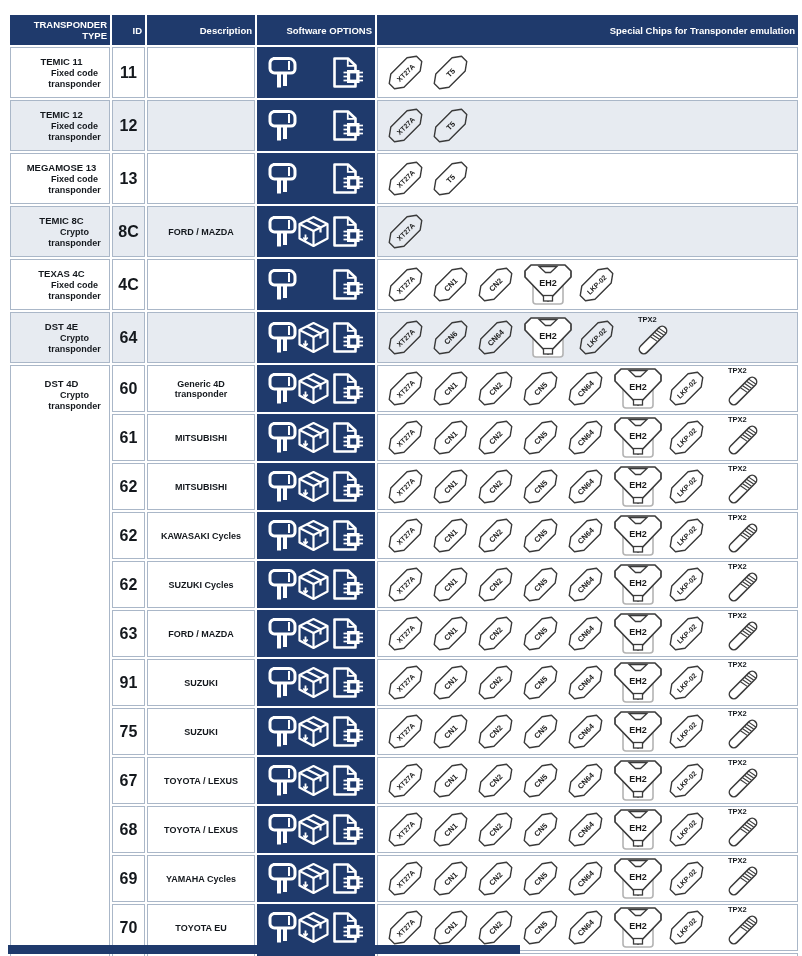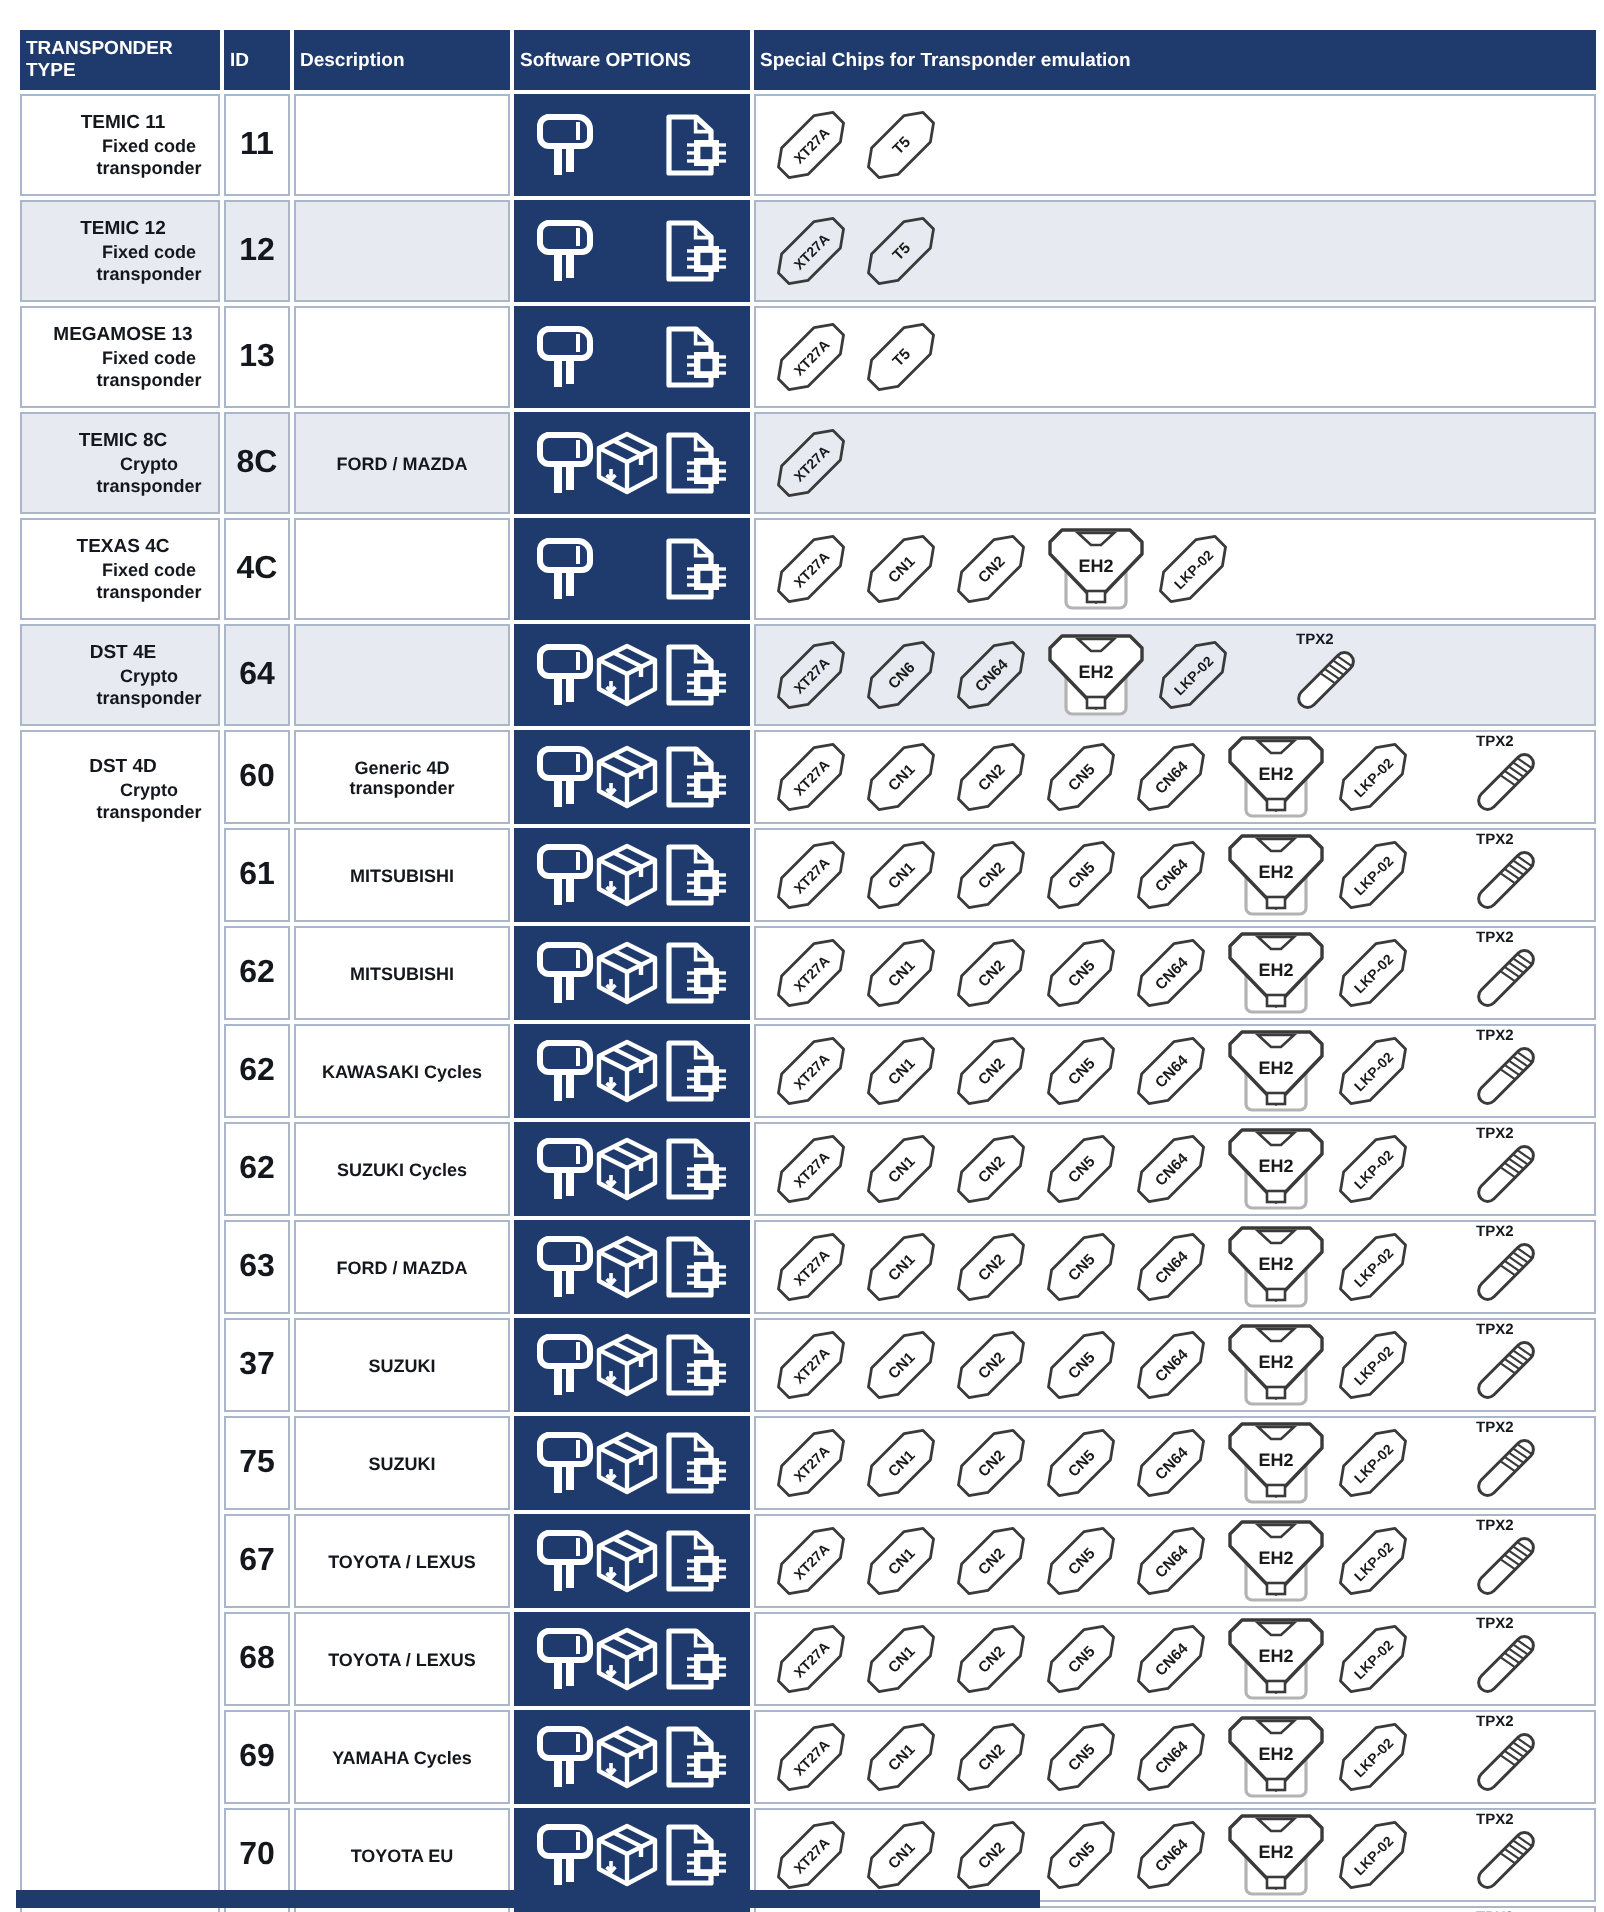--- a/index.html
+++ b/index.html
@@ -6,40 +6,40 @@
   body {
     width:802px; height:956px; position:relative; overflow:hidden;
     font-family:"Liberation Sans", sans-serif;
     -webkit-font-smoothing:antialiased;
   }
   .table-wrap { position:absolute; left:8px; top:13px; }
   table { border-collapse:separate; border-spacing:2px; table-layout:fixed; }
   col.c1{width:100px} col.c2{width:33px} col.c3{width:108px} col.c4{width:111px} col.c5{width:421px}
   th {
     background:var(--navy); color:#fff; border:1px solid var(--navy);
-    font-size:9.5px; font-weight:bold; height:28px; text-align:left; padding:0 2px;
+    font-size:9.5px; font-weight:bold; height:28px; text-align:right; padding:0 2px;
   }
   td { border:1px solid #aab7c8; height:45px; padding:0; background:#fff; vertical-align:middle; }
   tr.shaded td { background:#e7ebf1; }
   td.sw { background:var(--navy); border-color:var(--navy); }
   tr.shaded td.sw { background:var(--navy); }
   td.type-cell { padding:2px 4px 2px 7px;text-align:center; }
   td.type-cell.group-top { vertical-align:top; padding-top:12px; }
   .type-name { font-size:9.5px; font-weight:bold; color:#14181d; line-height:12px; }
   .type-sub  { font-size:9px;  font-weight:bold; color:#14181d; line-height:11px;margin-left:26px; }
   td.id-cell { text-align:center; font-size:16px; font-weight:bold; color:#14181d;margin-left:20px; }
   td.desc-cell { text-align:center; font-size:9px; font-weight:bold; color:#14181d; padding:0 3px; }
   .sw-row { display:flex; align-items:center; justify-content:space-between; height:45px; padding:0 10px; }
   .sw-row.two { justify-content:space-between; }
   .chips-row { display:flex; align-items:center; height:45px; padding-left:7px; }
   .chip { display:inline-flex; align-items:center; justify-content:center; }
   .tagwrap { width:41px; height:43px; margin-right:4px; }
   .tagwrap svg { transform:rotate(-45deg); }
   .keyheadwrap { width:50px; height:44px; margin:0 3px;justify-content:center; }
-  .tubewrap { position:relative; width:48px; height:44px; margin-left:19px; }
+  .tubewrap { position:relative; width:48px; height:44px; margin-left:9px; }
   .tubewrap svg { position:absolute; left:2px; top:4px; }
   .tube-label { position:absolute; left:8px; top:-1px; font-size:7.5px; font-weight:bold; color:#14181d; }
   .icon { display:inline-flex; }
   .footer-bar { position:absolute; left:8px; top:945px; width:512px; height:9px; background:var(--navy); }
 </style>
 </head>
 <body>
 
 <div class="table-wrap">
   <table>
@@ -1109,21 +1109,21 @@
             <line x1="17" y1="19.5" x2="25" y2="18"></line>
           </g>
         </g>
       </svg>
       <b class="tube-label">TPX2</b>
               </span>
             </div>
           </td>
         </tr>
         <tr>
-          <td class="id-cell">37</td>
+          <td class="id-cell">91</td>
           <td class="desc-cell">SUZUKI</td>
           <td class="sw">
             <div class="sw-row ">
               <span class="icon">
                 <svg width="29" height="33" viewBox="0 0 29 33">
     <path d="M5 2.5 h16 a6 6 0 0 1 6 6 v4.5 a4 4 0 0 1 -4 4 h-16.5 a4.5 4.5 0 0 1 -4.5 -4.5 v-5.5 a4.5 4.5 0 0 1 4.5 -4.5 z" fill="none" stroke="#fff" stroke-width="3"></path>
     <line x1="21" y1="5" x2="21" y2="14" stroke="#fff" stroke-width="2"></line>
     <rect x="9" y="17.5" width="4" height="14" fill="#fff"></rect>
     <rect x="15" y="17.5" width="4" height="12.5" fill="#fff"></rect>
   </svg>

